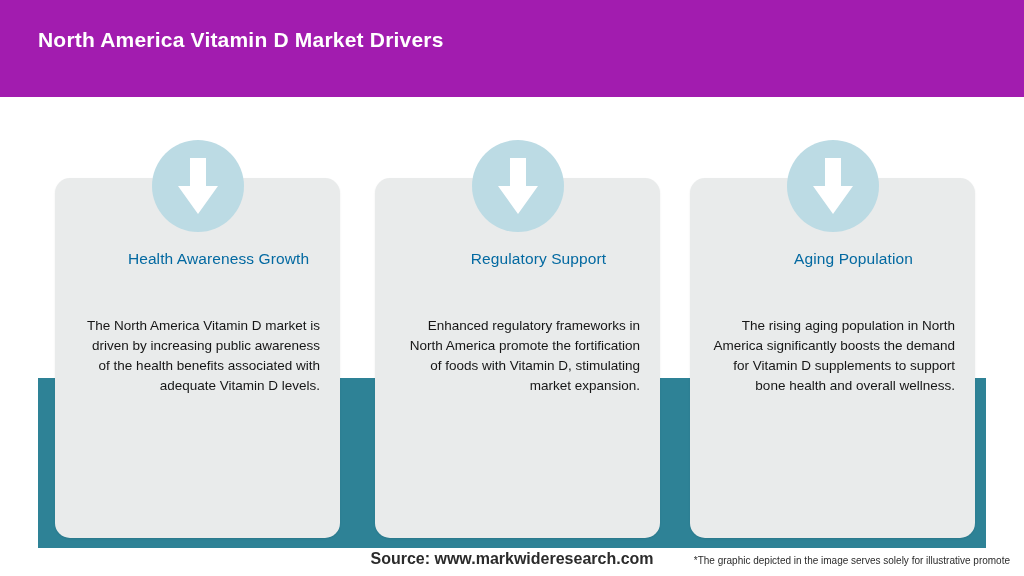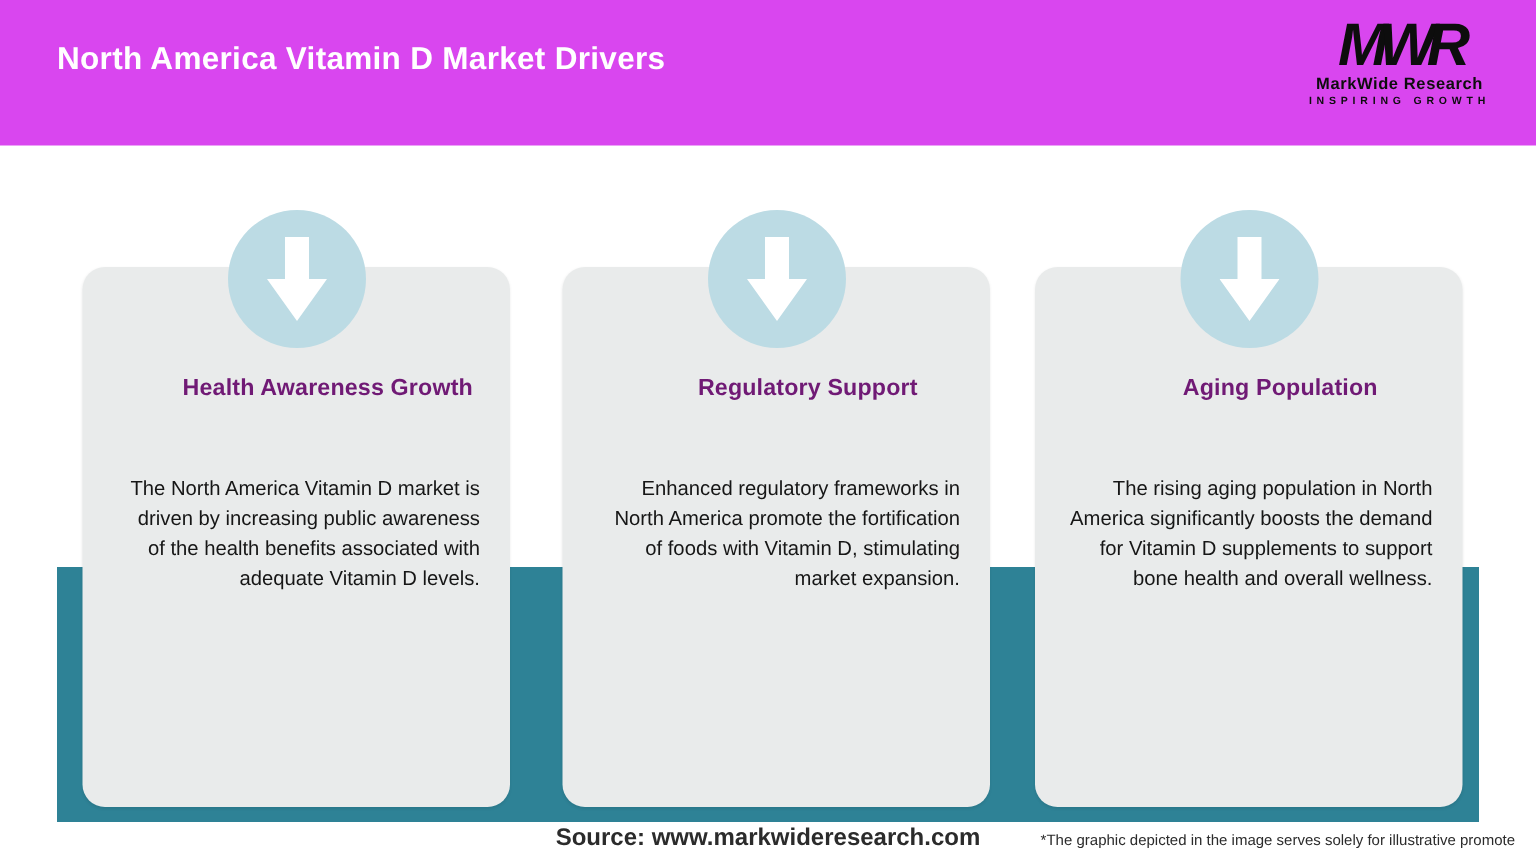--- a/index.html
+++ b/index.html
@@ -14,21 +14,21 @@
     overflow: hidden;
     margin: 0 auto;
   }
 
   
   .topbar {
     position: absolute;
     top: 0; left: 0;
     width: 1024px;
     height: 97px;
-    background: #d946ef;
+    background: #a21caf;
   }
   .page-title {
     position: absolute;
     left: 38px;
     top: 28px;
     color: #ffffff;
     font-size: 21px;
     font-weight: bold;
     letter-spacing: 0.2px;
   }
@@ -97,22 +97,22 @@
     display: flex;
     align-items: center;
     justify-content: center;
   }
   .circle svg { display: block; }
 
   .card-title {
     margin-top: 72px;
     text-align: center;
     font-size: 15.5px;
-    font-weight: bold;
-    color: #701a75;
+    font-weight: normal;
+    color: #0369a1;
     letter-spacing: 0.1px;
     margin-left: 42px;
   }
   .card-desc {
     margin: 48px 20px 0 22px;
     font-size: 13.5px;
     line-height: 1.48;
     color: #161616;
     text-align: right;
   }
@@ -136,25 +136,20 @@
     color: #2b2b2b;
   }
 </style>
 </head>
 <body>
 
 <div class="canvas">
 
   <header class="topbar">
     <h1 class="page-title">North America Vitamin D Market Drivers</h1>
-    <div class="logo">
-      <div class="monogram">MWR</div>
-      <div class="logoname">MarkWide Research</div>
-      <div class="tagline">Inspiring Growth</div>
-    </div>
   </header>
 
   <div class="band"></div>
 
   <article class="card c0">
     <div class="circle">
       <svg width="40" height="56" viewBox="0 0 40 56" aria-hidden="true">
         <path d="M12 0 H28 V28 H40 L20 56 L0 28 H12 Z" fill="#ffffff"></path>
       </svg>
     </div>

